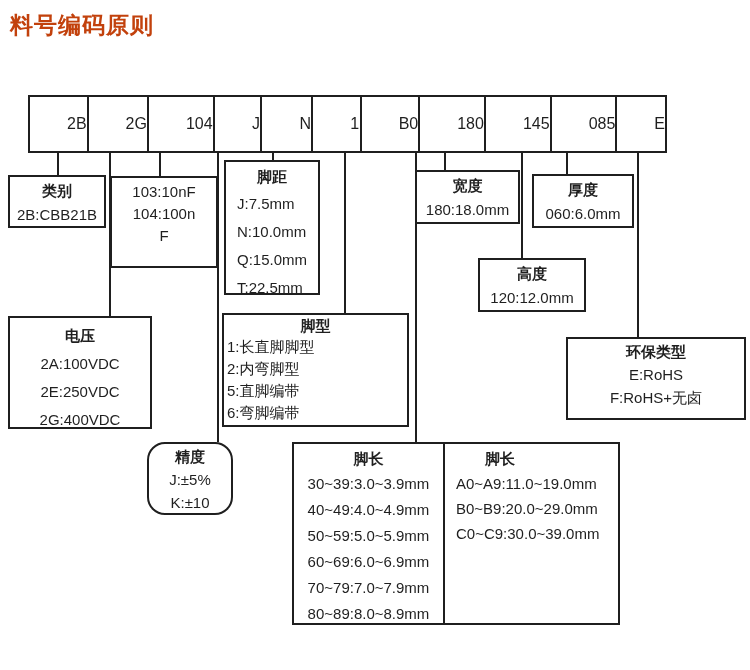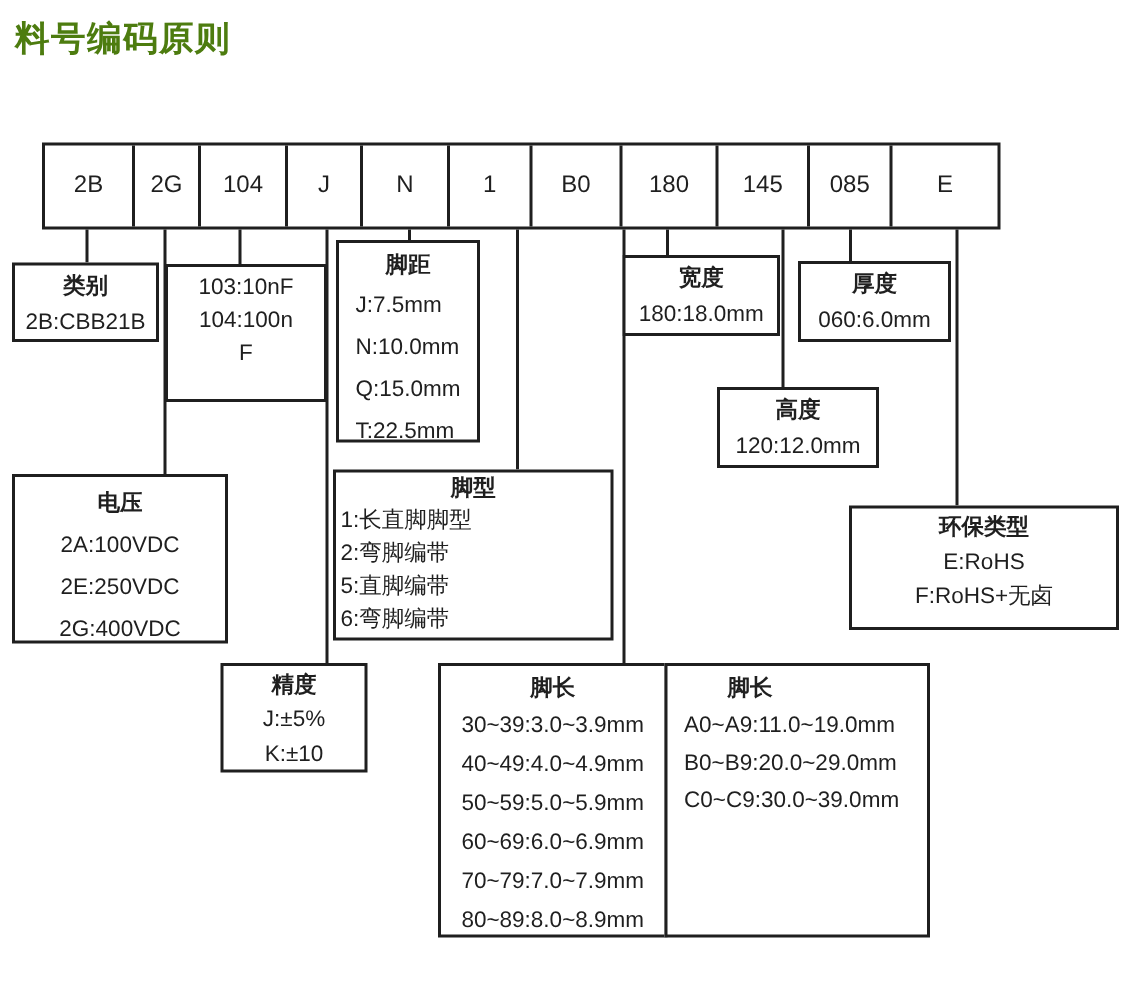--- a/index.html
+++ b/index.html
@@ -2,30 +2,30 @@
 <html><head>
 <meta charset="utf-8">
 <style>
   html,body{margin:0;padding:0;}
   body{
     width:750px;height:670px;background:#ffffff;position:relative;overflow:hidden;
     font-family:"Liberation Sans","DejaVu Sans",sans-serif;color:#1f1f1f;
   }
   .page-title{
     position:absolute;left:10px;top:10px;font-size:23px;font-weight:bold;
-    color:#4d7c0f;letter-spacing:1px;
+    color:#c2410c;letter-spacing:1px;
   }
   
   .code-row{
     position:absolute;left:28px;top:95px;width:639px;height:58px;
     border:2px solid #1f1f1f;box-sizing:border-box;display:flex;background:#fff;
   }
   .code-cell{
     border-right:2px solid #1f1f1f;display:flex;align-items:center;justify-content:center;
-    font-size:16px;box-sizing:content-box;
+    font-size:16px;box-sizing:content-box;margin-left:37px;
   }
   .code-cell:last-child{border-right:none;flex:1;}
   
   .dbox{
     position:absolute;border:2px solid #1f1f1f;background:#fff;box-sizing:border-box;
     font-size:15px;line-height:24px;text-align:center;
   }
   .dbox .bt{font-weight:bold;display:block;}
   .dbox .ln{display:block;}
   
@@ -35,21 +35,21 @@
   .b-pitch{left:224px;top:160px;width:96px;height:135px;padding-top:2px;line-height:26px;}
   .b-pitch .ln{text-align:left;padding-left:11px;line-height:28px;}
   .b-width{left:415px;top:170px;width:105px;height:54px;padding-top:2px;}
   .b-thickness{left:532px;top:174px;width:102px;height:54px;padding-top:2px;}
   .b-height{left:478px;top:258px;width:108px;height:54px;padding-top:2px;}
   .b-voltage{left:8px;top:316px;width:144px;height:113px;padding-top:4px;line-height:28px;}
   .b-pintype{left:222px;top:313px;width:187px;height:114px;line-height:22px;}
   .b-pintype .bt{line-height:21px;}
   .b-pintype .ln{text-align:left;padding-left:3px;line-height:22px;}
   .b-eco{left:566px;top:337px;width:180px;height:83px;padding-top:1px;line-height:23px;}
-  .b-precision{left:147px;top:442px;width:98px;height:73px;padding-top:1px;line-height:23px;}
+  .b-precision{left:147px;top:442px;width:86px;height:73px;padding-top:1px;line-height:23px;border-radius:18px;}
   .b-pinlen-s{left:292px;top:442px;width:153px;height:183px;padding-top:2px;line-height:26px;}
   .b-pinlen-s .bt{line-height:25px;}
   .b-pinlen-l{left:443px;top:442px;width:177px;height:183px;padding-top:2px;line-height:25px;}
   .b-pinlen-l .bt{text-align:left;padding-left:40px;line-height:25px;}
   .b-pinlen-l .ln{text-align:left;padding-left:11px;}
   
   .conn{position:absolute;width:2px;background:#1f1f1f;}
 </style>
 </head>
 <body>
@@ -119,21 +119,21 @@
 <div class="dbox b-voltage">
   <span class="bt">电压</span>
   <span class="ln">2A:100VDC</span>
   <span class="ln">2E:250VDC</span>
   <span class="ln">2G:400VDC</span>
 </div>
 
 <div class="dbox b-pintype">
   <span class="bt">脚型</span>
   <span class="ln">1:长直脚脚型</span>
-  <span class="ln">2:弯脚编带</span>
+  <span class="ln">2:内弯脚型</span>
   <span class="ln">5:直脚编带</span>
   <span class="ln">6:弯脚编带</span>
 </div>
 
 <div class="dbox b-eco">
   <span class="bt">环保类型</span>
   <span class="ln">E:RoHS</span>
   <span class="ln">F:RoHS+无卤</span>
 </div>
 

